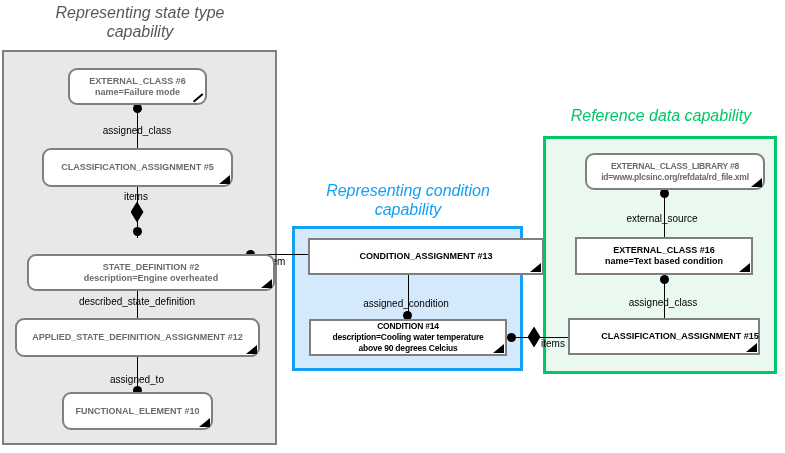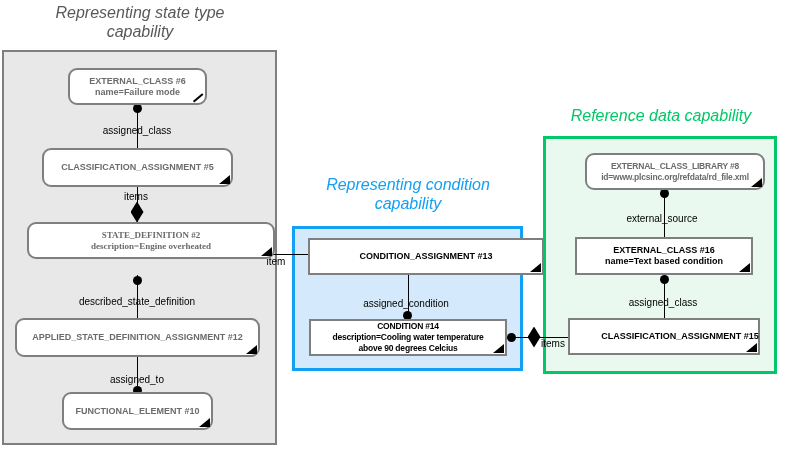--- a/index.html
+++ b/index.html
@@ -44,21 +44,21 @@
   
   .elabel{position:absolute;font-size:10px;line-height:10px;color:#000;white-space:nowrap;}
   .center{transform:translateX(-50%);}
 </style>
 </head>
 <body>
 
 <div class="canvas">
 
   <div class="gtitle state" style="left:40px;top:3px;width:200px;">Representing state type capability</div>
-  <div class="gtitle condition" style="left:308px;top:175px;width:200px;">Representing condition capability</div>
+  <div class="gtitle condition" style="left:308px;top:181px;width:200px;">Representing condition capability</div>
   <div class="gtitle refdata" style="left:545px;top:106px;width:232px;">Reference data capability</div>
 
   <div class="gbox state" style="left:2px;top:50px;width:275px;height:395px;"></div>
   <div class="gbox condition" style="left:292px;top:226px;width:231px;height:145px;"></div>
   <div class="gbox refdata" style="left:543px;top:136px;width:234px;height:238px;"></div>
 
   <div class="vline" style="left:136.5px;top:105px;height:43px;"></div>
   <div class="vline" style="left:136.5px;top:187px;height:51px;"></div>
   <div class="vline" style="left:136.5px;top:275px;height:43px;"></div>
   <div class="vline" style="left:136.5px;top:357px;height:35px;"></div>
@@ -95,21 +95,21 @@
     <div class="nline">EXTERNAL_CLASS #6</div>
     <div class="nline">name=Failure mode</div>
     <span class="slash"></span>
   </div>
 
   <div class="node rounded gray" style="left:42px;top:148px;width:191px;height:39px;">
     <div class="nline">CLASSIFICATION_ASSIGNMENT #5</div>
     <span class="tri"></span>
   </div>
 
-  <div class="node rounded gray" style="left:27px;top:222px;width:248px;height:37px;font-family:Liberation Serif, serif;">
+  <div class="node rounded gray" style="left:27px;top:254px;width:248px;height:37px;">
     <div class="nline">STATE_DEFINITION #2</div>
     <div class="nline">description=Engine overheated</div>
     <span class="tri"></span>
   </div>
 
   <div class="node rounded gray" style="left:15px;top:318px;width:245px;height:39px;">
     <div class="nline">APPLIED_STATE_DEFINITION_ASSIGNMENT #12</div>
     <span class="tri"></span>
   </div>
 

